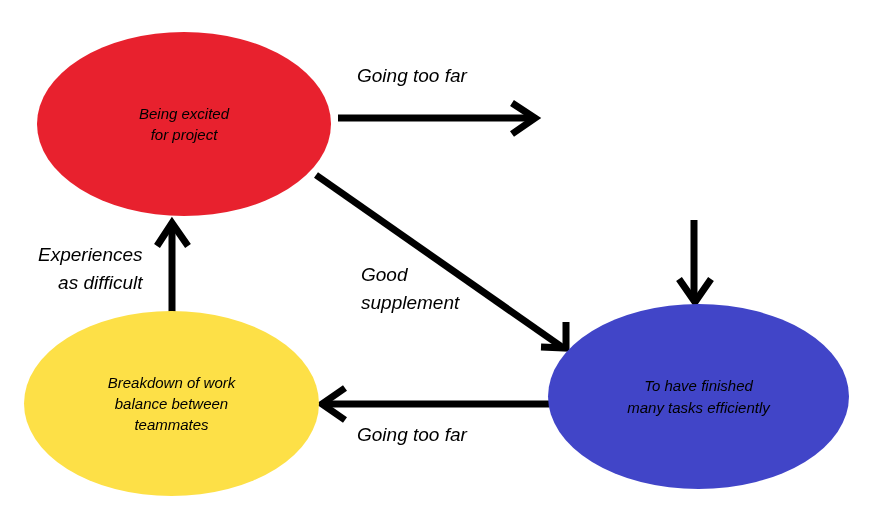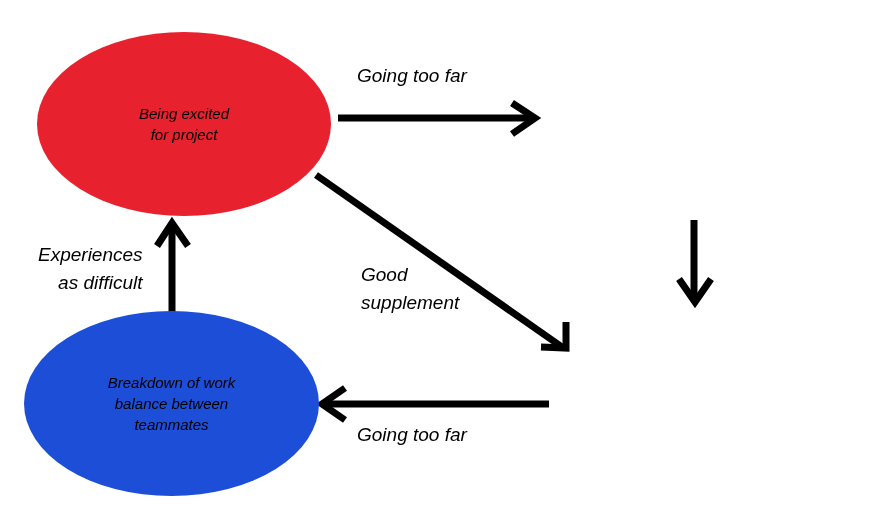--- a/index.html
+++ b/index.html
@@ -120,26 +120,30 @@
       <polyline class="edge-head" points="157,246 172,223 188,246"></polyline>
     </g>
   </svg>
 
   <div class="node" id="node-excited" style="background:#E8212E;">
     <span class="node-label">Being excited
 for project</span>
   </div>
 
 
-  <div class="node" id="node-breakdown" style="background:#1d4ed8;justify-content:center;">
+  <div class="node" id="node-breakdown" style="background:#fde047;justify-content:center;">
     <span class="node-label">Breakdown of work
 balance between
 teammates</span>
   </div>
 
+  <div class="node" id="node-efficient" style="background:#4145C8;">
+    <span class="node-label">To have finished
+many tasks efficiently</span>
+  </div>
 
   <div class="edge-label" id="label-going-too-far-top">Going too far</div>
 
 
   <div class="edge-label" id="label-good-supplement">Good
 supplement</div>
 
   <div class="edge-label" id="label-going-too-far-bottom">Going too far</div>
 
   <div class="edge-label" id="label-experiences">Experiences

